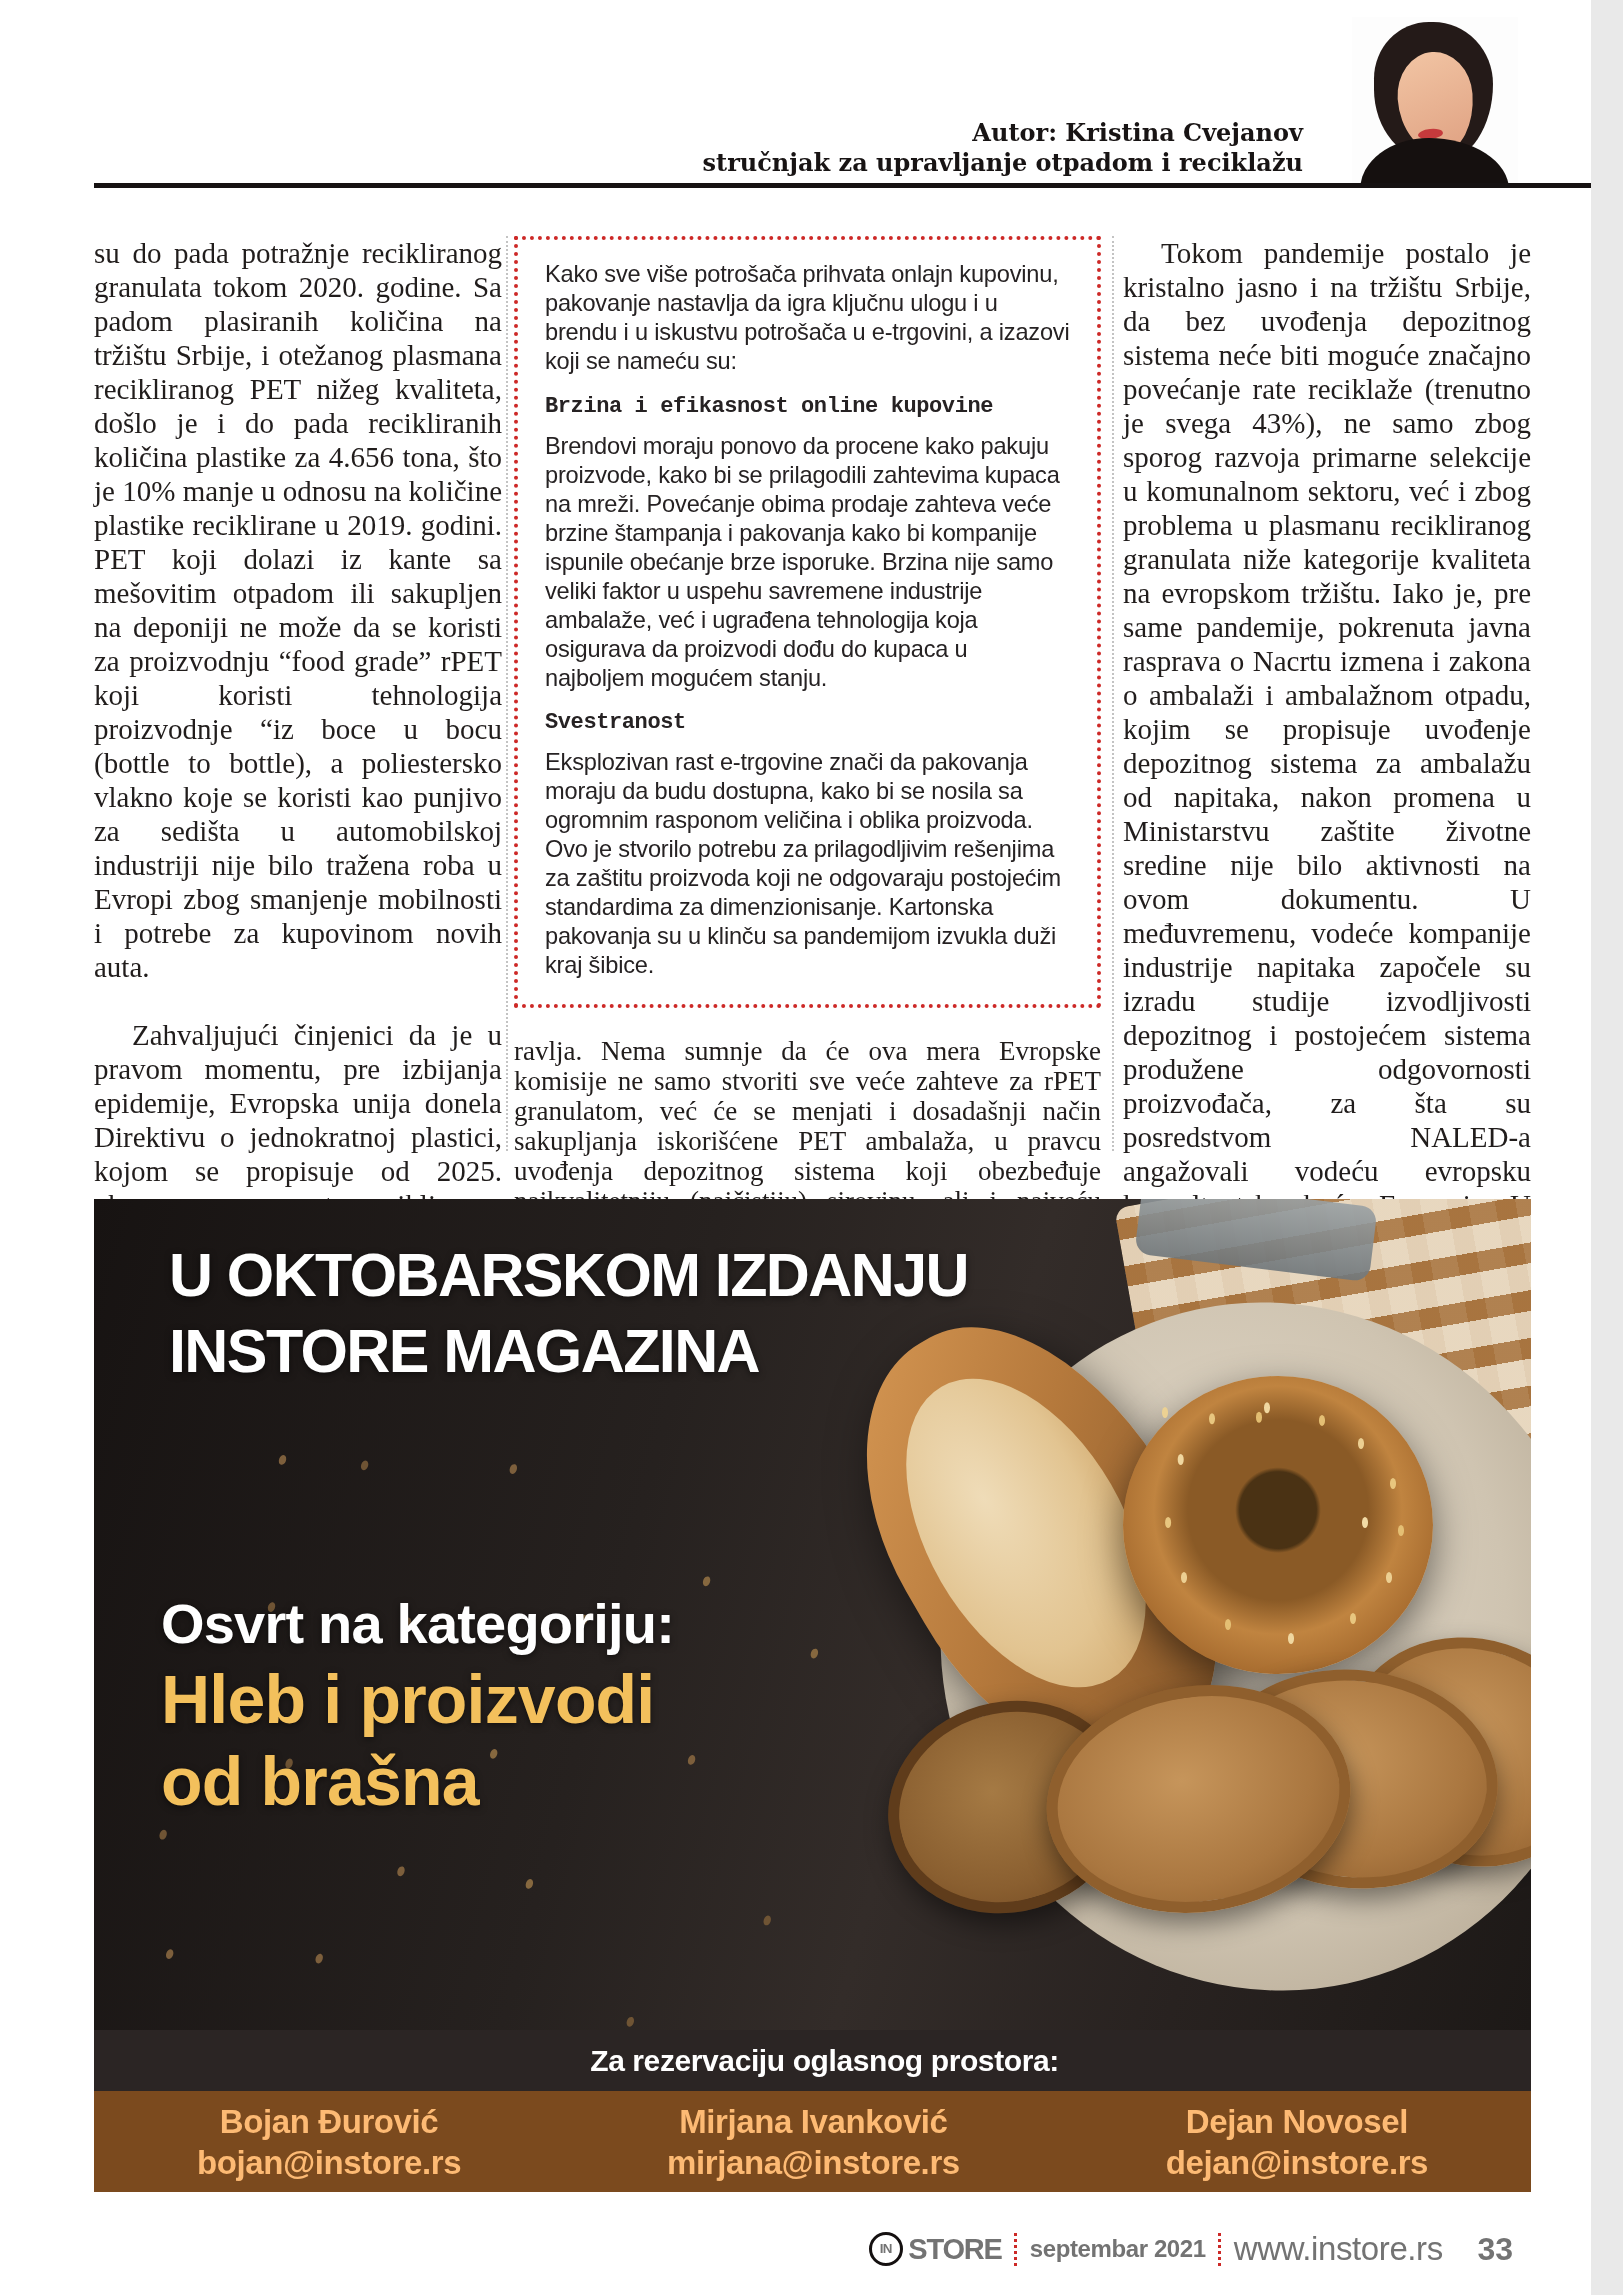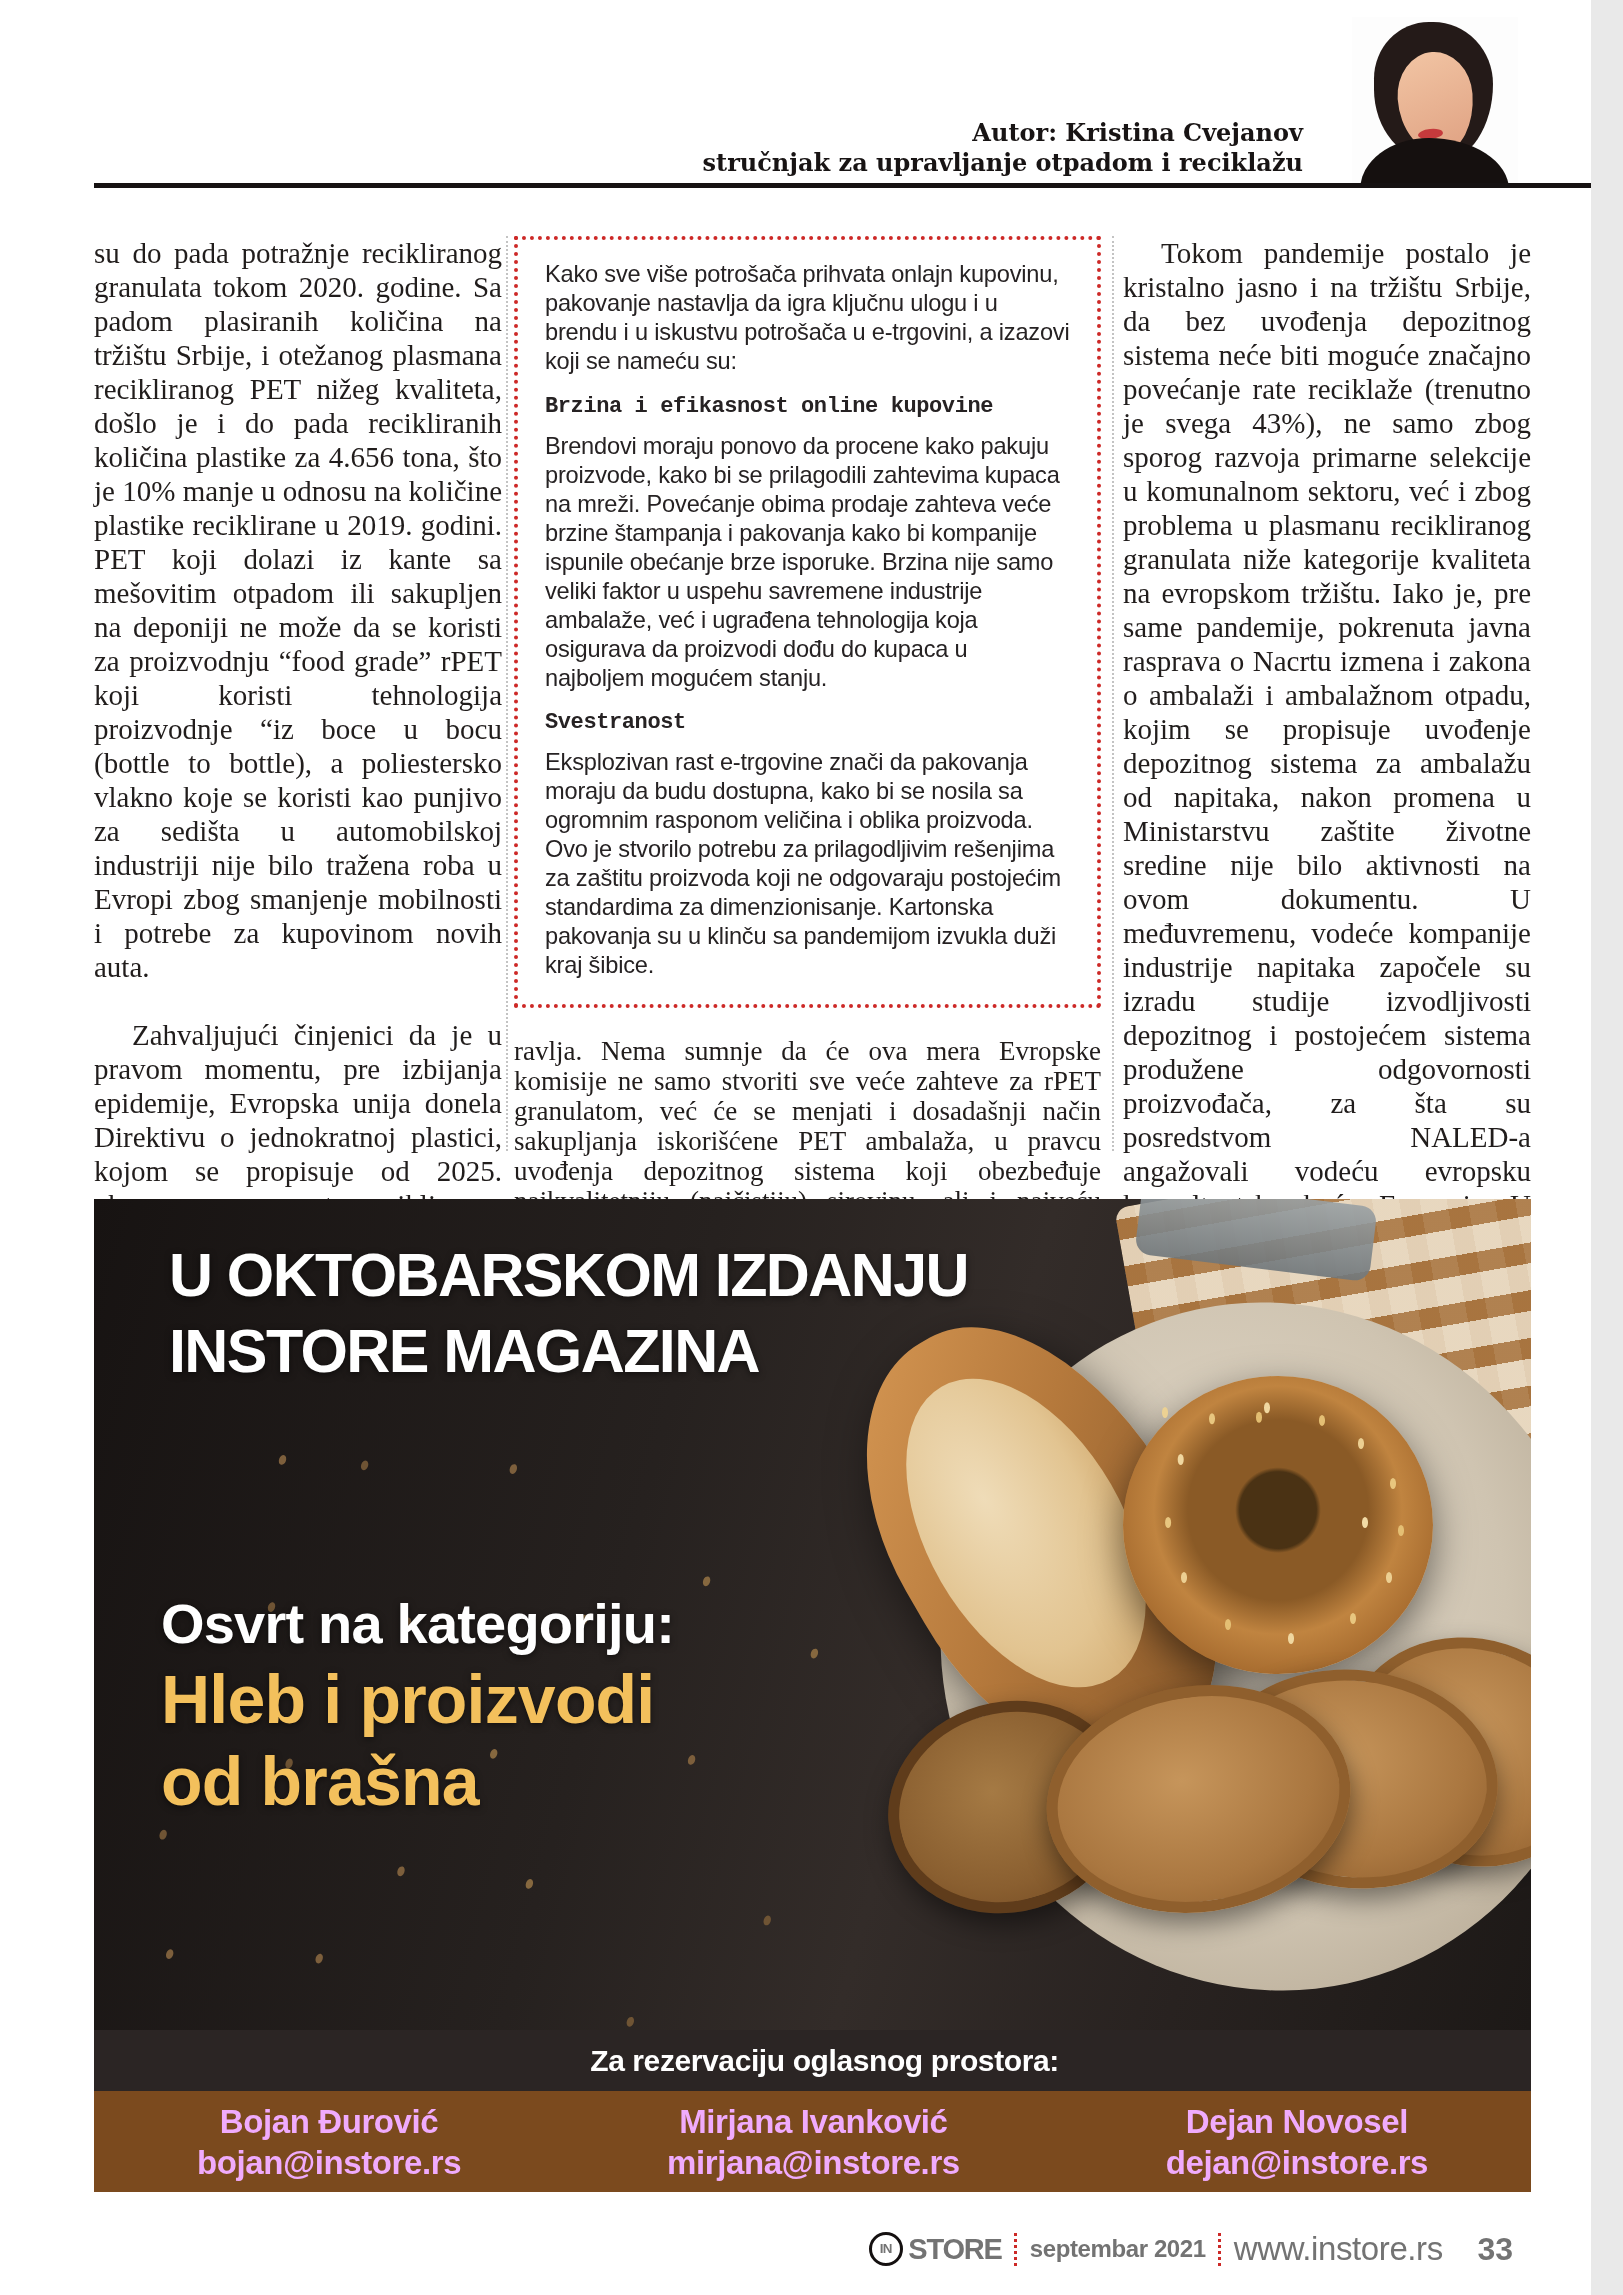--- a/index.html
+++ b/index.html
@@ -70,21 +70,21 @@
     644px 361px #6f5434, 31px 94px #7d5f3c, 471px 63px #86683f, 581px 613px #6f5434, 94px 597px #7d5f3c;}
   .ad-headline{position:absolute; left:75px; top:38px; font-family:"Liberation Sans", sans-serif; font-weight:bold;
     font-size:61px; line-height:76px; letter-spacing:-1.6px; color:#ffffff; text-shadow:0 2.4px 7.9px rgba(0,0,0,.55);}
   .ad-category{position:absolute; left:67px; top:355px; font-family:"Liberation Sans", sans-serif; font-weight:bold;margin-top:36px;}
   .ad-cat-label{font-size:56px; line-height:68px; color:#ffffff; letter-spacing:-0.8px; text-shadow:0 2.4px 7.9px rgba(0,0,0,.55);}
   .ad-cat-line{font-size:68px; line-height:82px; color:#f3c05c; letter-spacing:-0.8px; text-shadow:0 2.4px 7.9px rgba(0,0,0,.5);}
   .ad-strip{position:absolute; left:0; top:831px; width:1437px; height:61px; background:#2b2524; text-align:center;padding-left:12px;}
   .ad-strip-label{font-family:"Liberation Sans", sans-serif; font-weight:bold; font-size:30px; line-height:61px; color:#ffffff; letter-spacing:-0.4px;}
   .ad-contacts{position:absolute; left:0; top:892px; width:1437px; height:101px; background:#7b4a1e;
     display:flex; justify-content:space-around; align-items:center;}
-  .contact{text-align:center; font-family:"Liberation Sans", sans-serif; font-weight:bold; color:#f0abfc;
+  .contact{text-align:center; font-family:"Liberation Sans", sans-serif; font-weight:bold; color:#fdba74;
     font-size:33px; line-height:41px; letter-spacing:-0.4px;}
   
   .footer{position:absolute; top:2230px; right:78px; display:flex; align-items:center; gap:12.6px;
     font-family:"Liberation Sans", sans-serif; color:#737373;}
   .logo{display:flex; align-items:center; gap:5.5px;}
   .logo-circle{width:28px; height:28px; border:3.1px solid #141010; border-radius:50%;
     font-weight:bold; font-size:13.4px; line-height:28px; text-align:center; letter-spacing:-0.8px;}
   .logo-store{font-weight:bold; font-size:29px; letter-spacing:-1.2px;}
   .f-sep{width:0; height:33px; border-left:3.1px dotted #cd2927;}
   .f-issue{font-weight:bold; font-size:24px; letter-spacing:-0.4px;}

